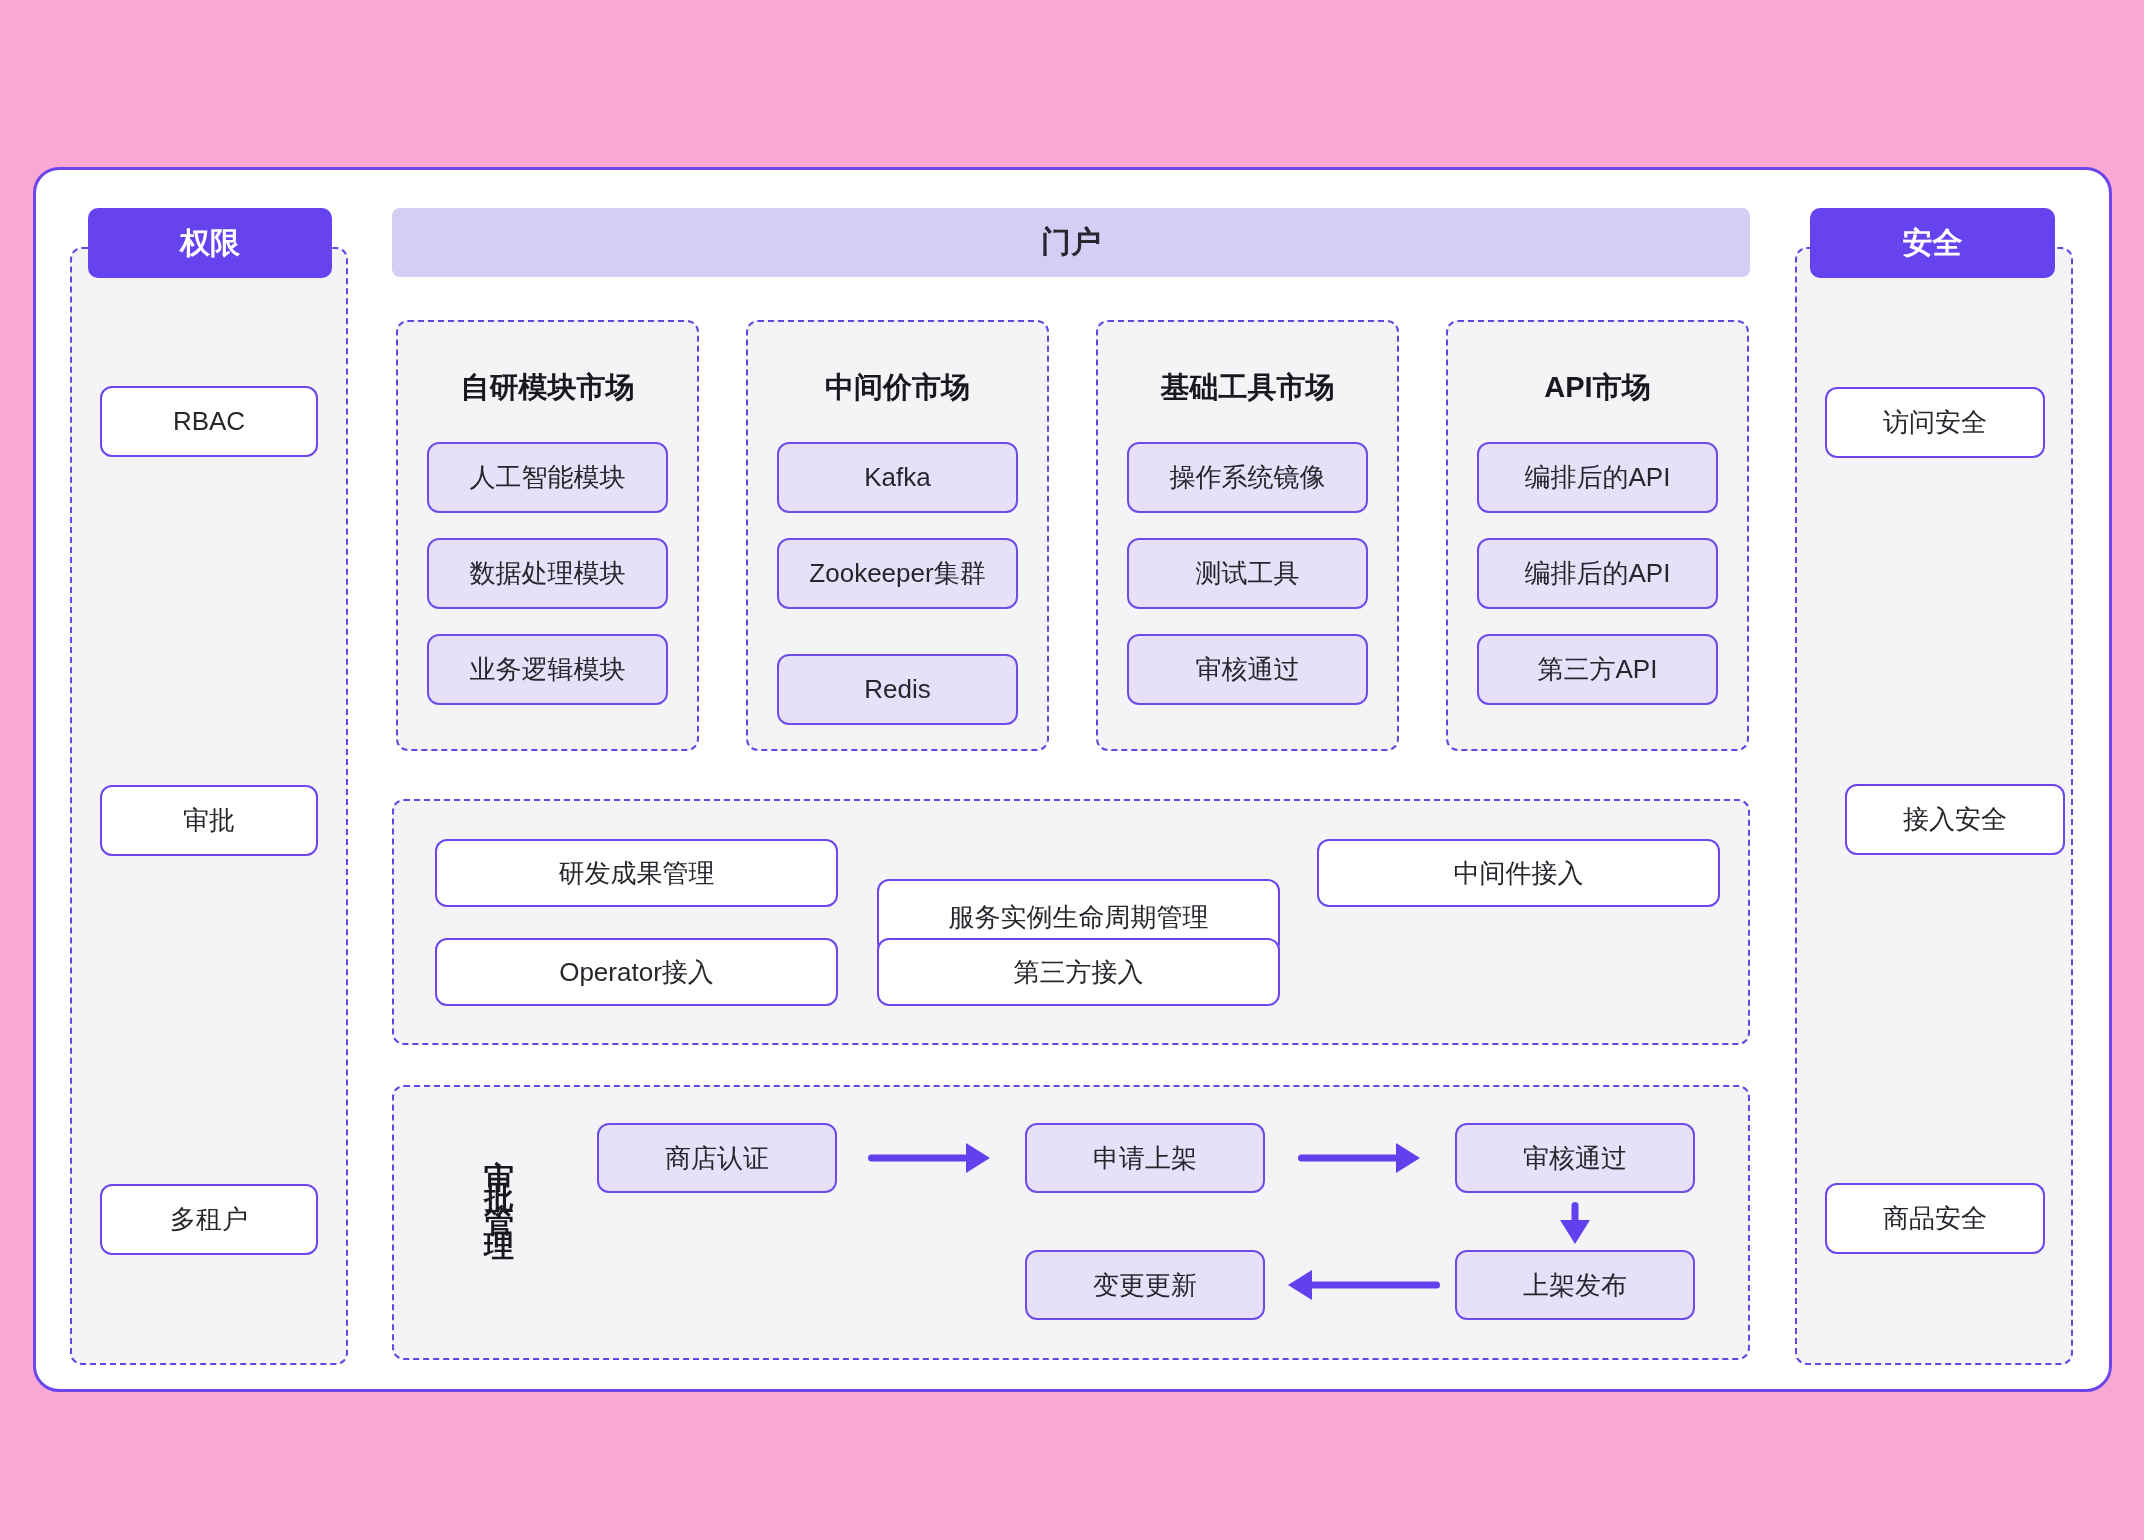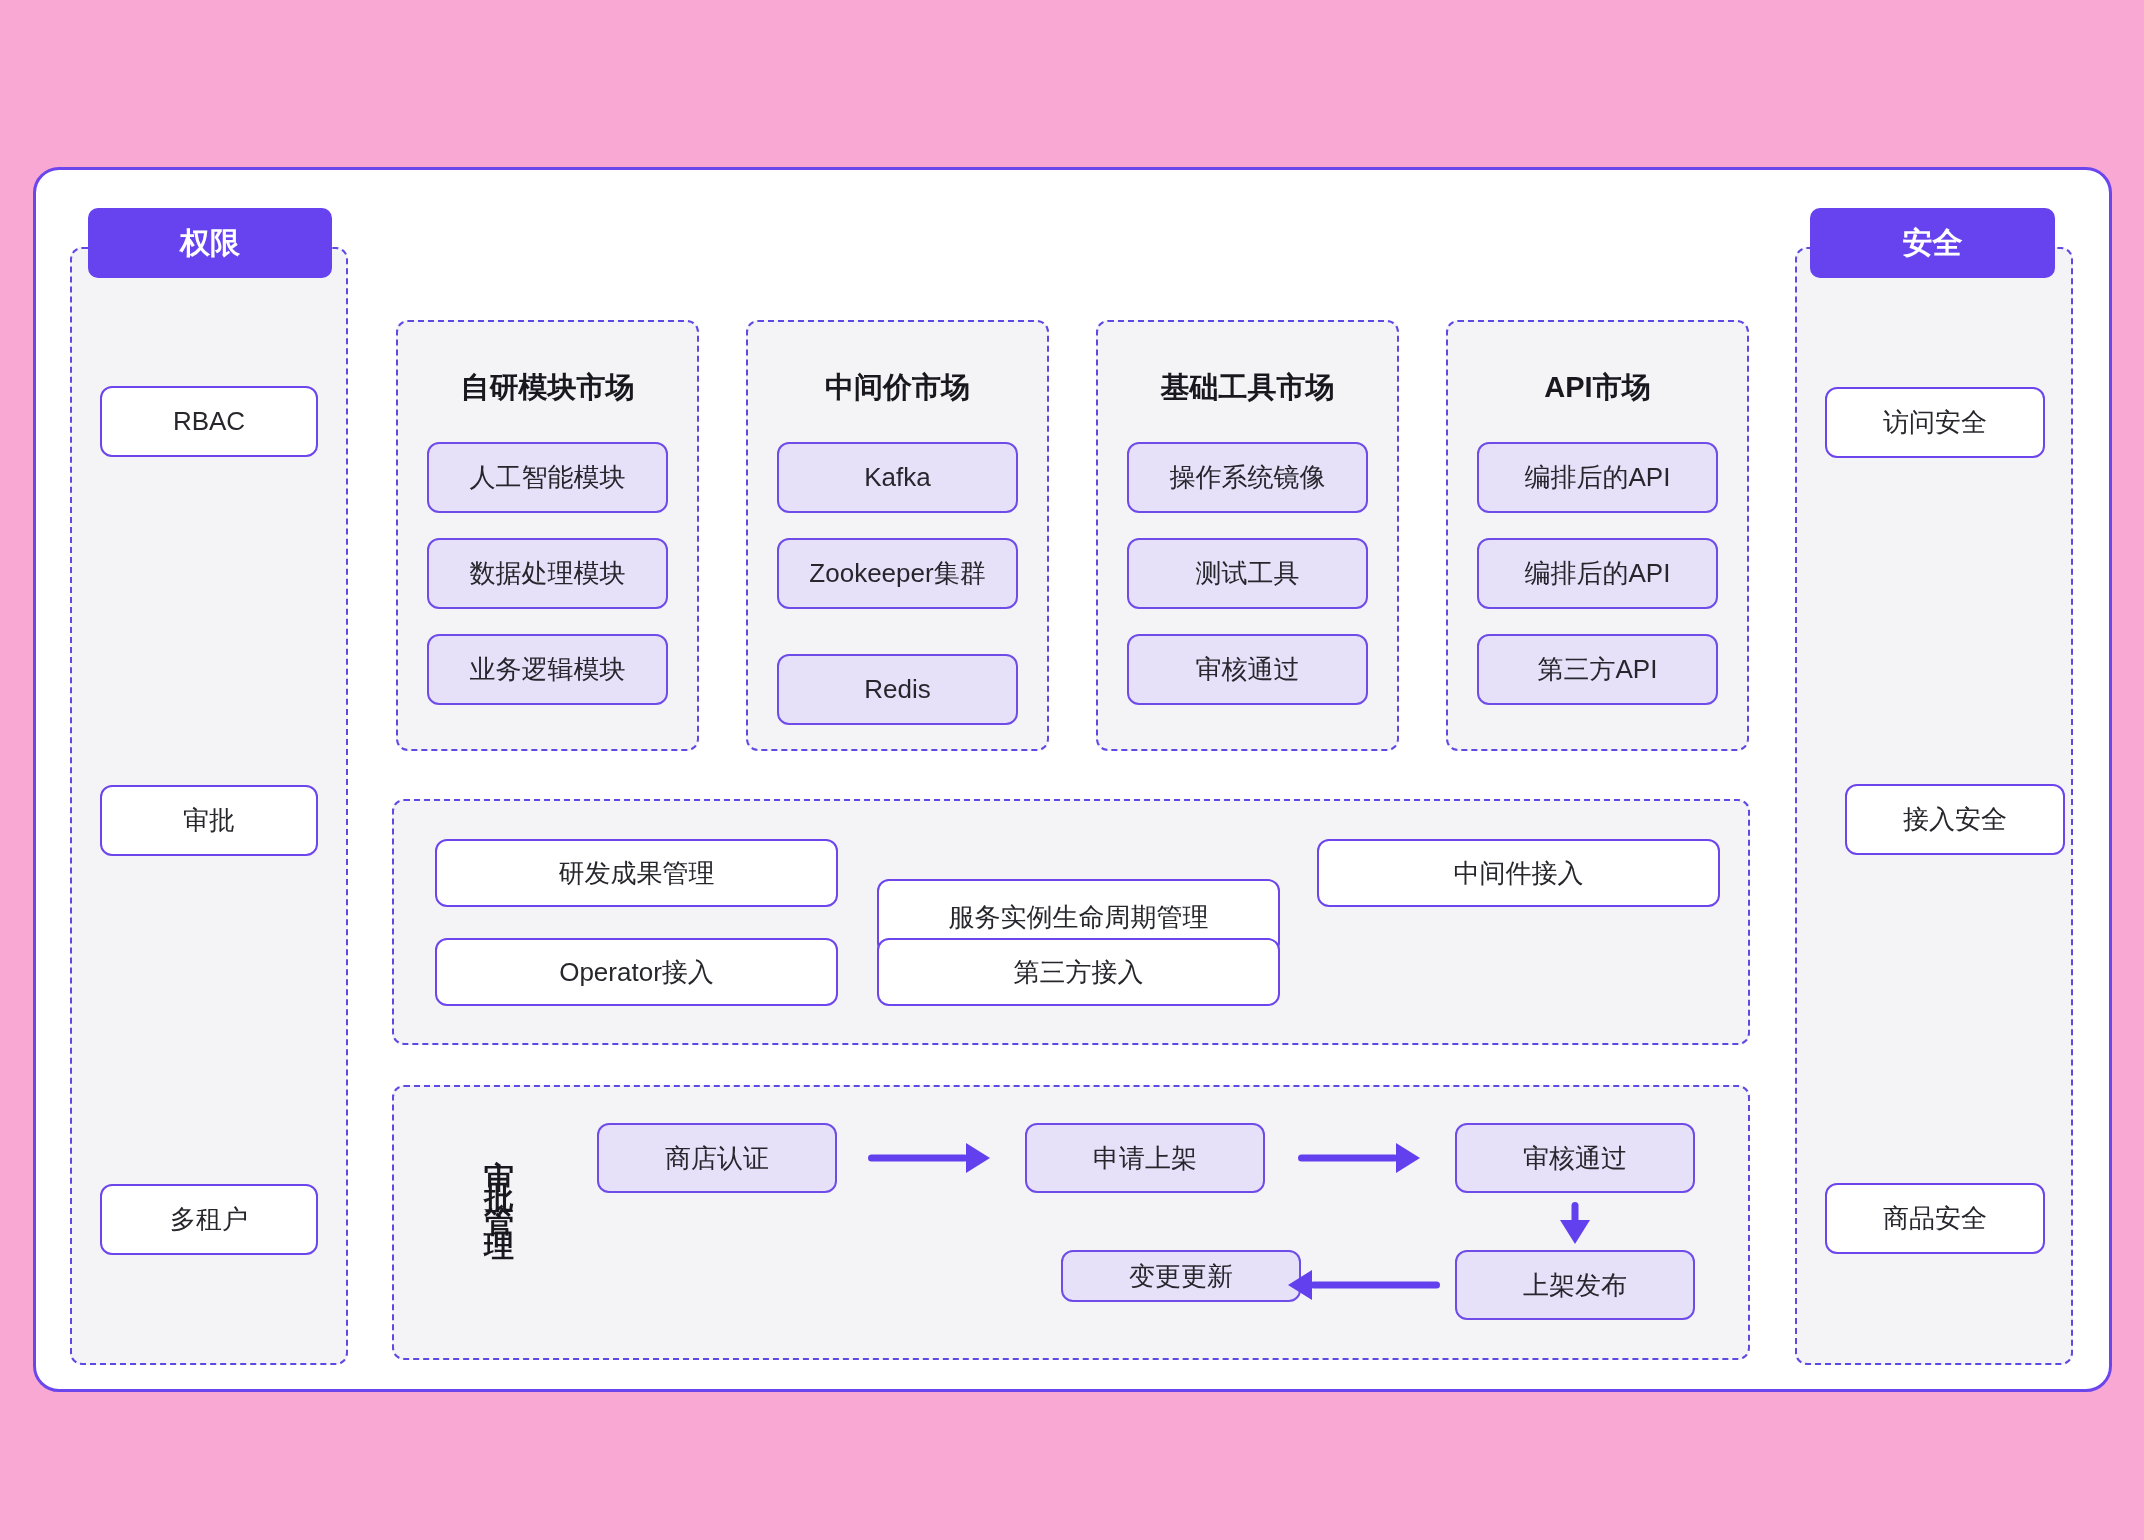--- a/index.html
+++ b/index.html
@@ -82,20 +82,23 @@
   <div class="abs white-box" style="left:1825px;top:387px;width:220px;height:71px;">
     <span>访问安全</span>
   </div>
   <div class="abs white-box" style="left:1825px;top:784px;width:220px;height:71px;margin-left:20px;">
     <span>接入安全</span>
   </div>
   <div class="abs white-box" style="left:1825px;top:1183px;width:220px;height:71px;">
     <span>商品安全</span>
   </div>
 
+  <div class="abs banner" style="left:392px;top:208px;width:1358px;height:69px;">
+    <span>门户</span>
+  </div>
 
   <div class="abs dashed-panel" style="left:396px;top:320px;width:303px;height:431px;"></div>
   <div class="abs market-title" style="left:396px;top:368px;width:303px;height:40px;">自研模块市场</div>
   <div class="abs lav-box" style="left:427px;top:442px;width:241px;height:71px;">
     <span>人工智能模块</span>
     </div>
   <div class="abs lav-box" style="left:427px;top:538px;width:241px;height:71px;">
     <span>数据处理模块</span>
     </div>
   <div class="abs lav-box" style="left:427px;top:634px;width:241px;height:71px;">
@@ -163,21 +166,21 @@
     </div>
   <div class="abs lav-box" style="left:1025px;top:1123px;width:240px;height:70px;">
     <span>申请上架</span>
     </div>
   <div class="abs lav-box" style="left:1455px;top:1123px;width:240px;height:70px;">
     <span>审核通过</span>
     </div>
   <div class="abs lav-box" style="left:1455px;top:1250px;width:240px;height:70px;">
     <span>上架发布</span>
     </div>
-  <div class="abs lav-box" style="left:1025px;top:1250px;width:240px;height:52px;margin-left:36px;">
+  <div class="abs lav-box" style="left:1025px;top:1250px;width:240px;height:70px;">
     <span>变更更新</span>
     </div>
 
   <div class="abs arrow" style="left:868px;top:1143px;width:122px;height:30px;">
     <div class="shaft-h" style="left:0;width:100px;"></div>
       <div class="head-r"></div>
   </div>
   <div class="abs arrow" style="left:1298px;top:1143px;width:122px;height:30px;">
     <div class="shaft-h" style="left:0;width:100px;"></div>
       <div class="head-r"></div>

